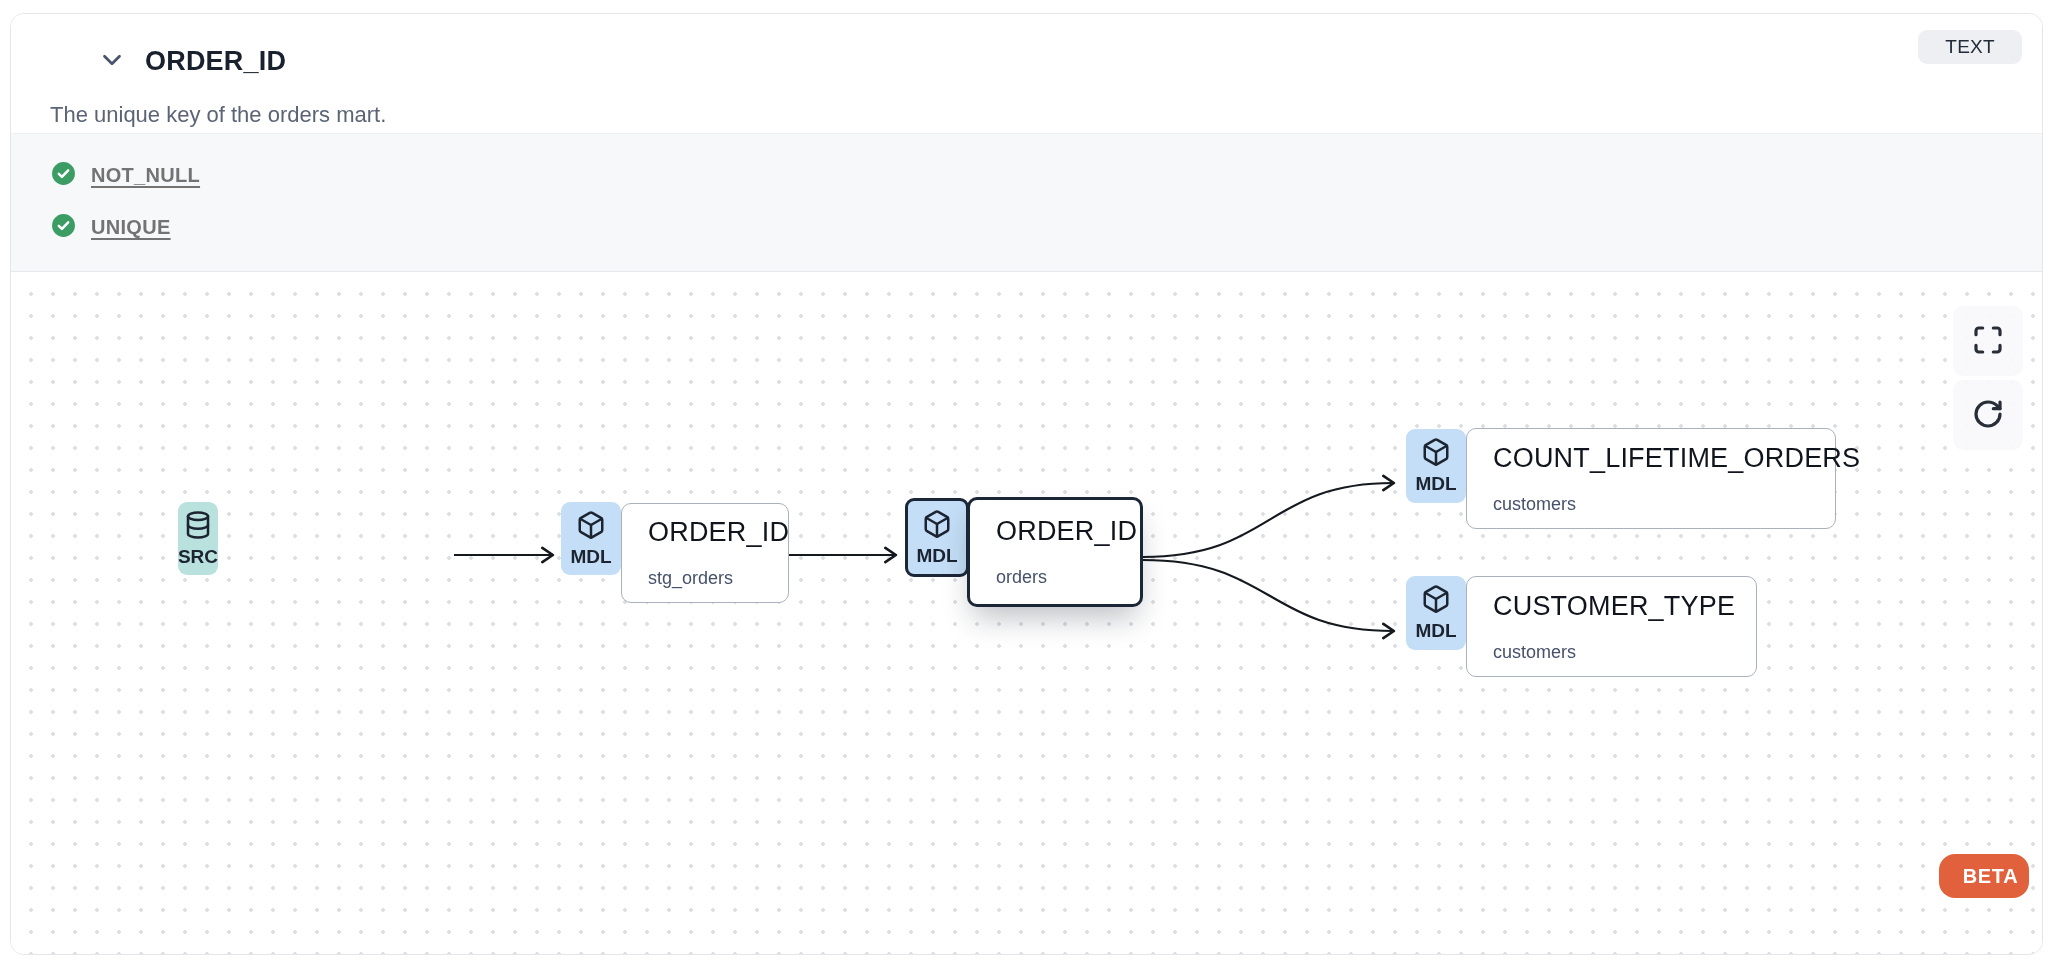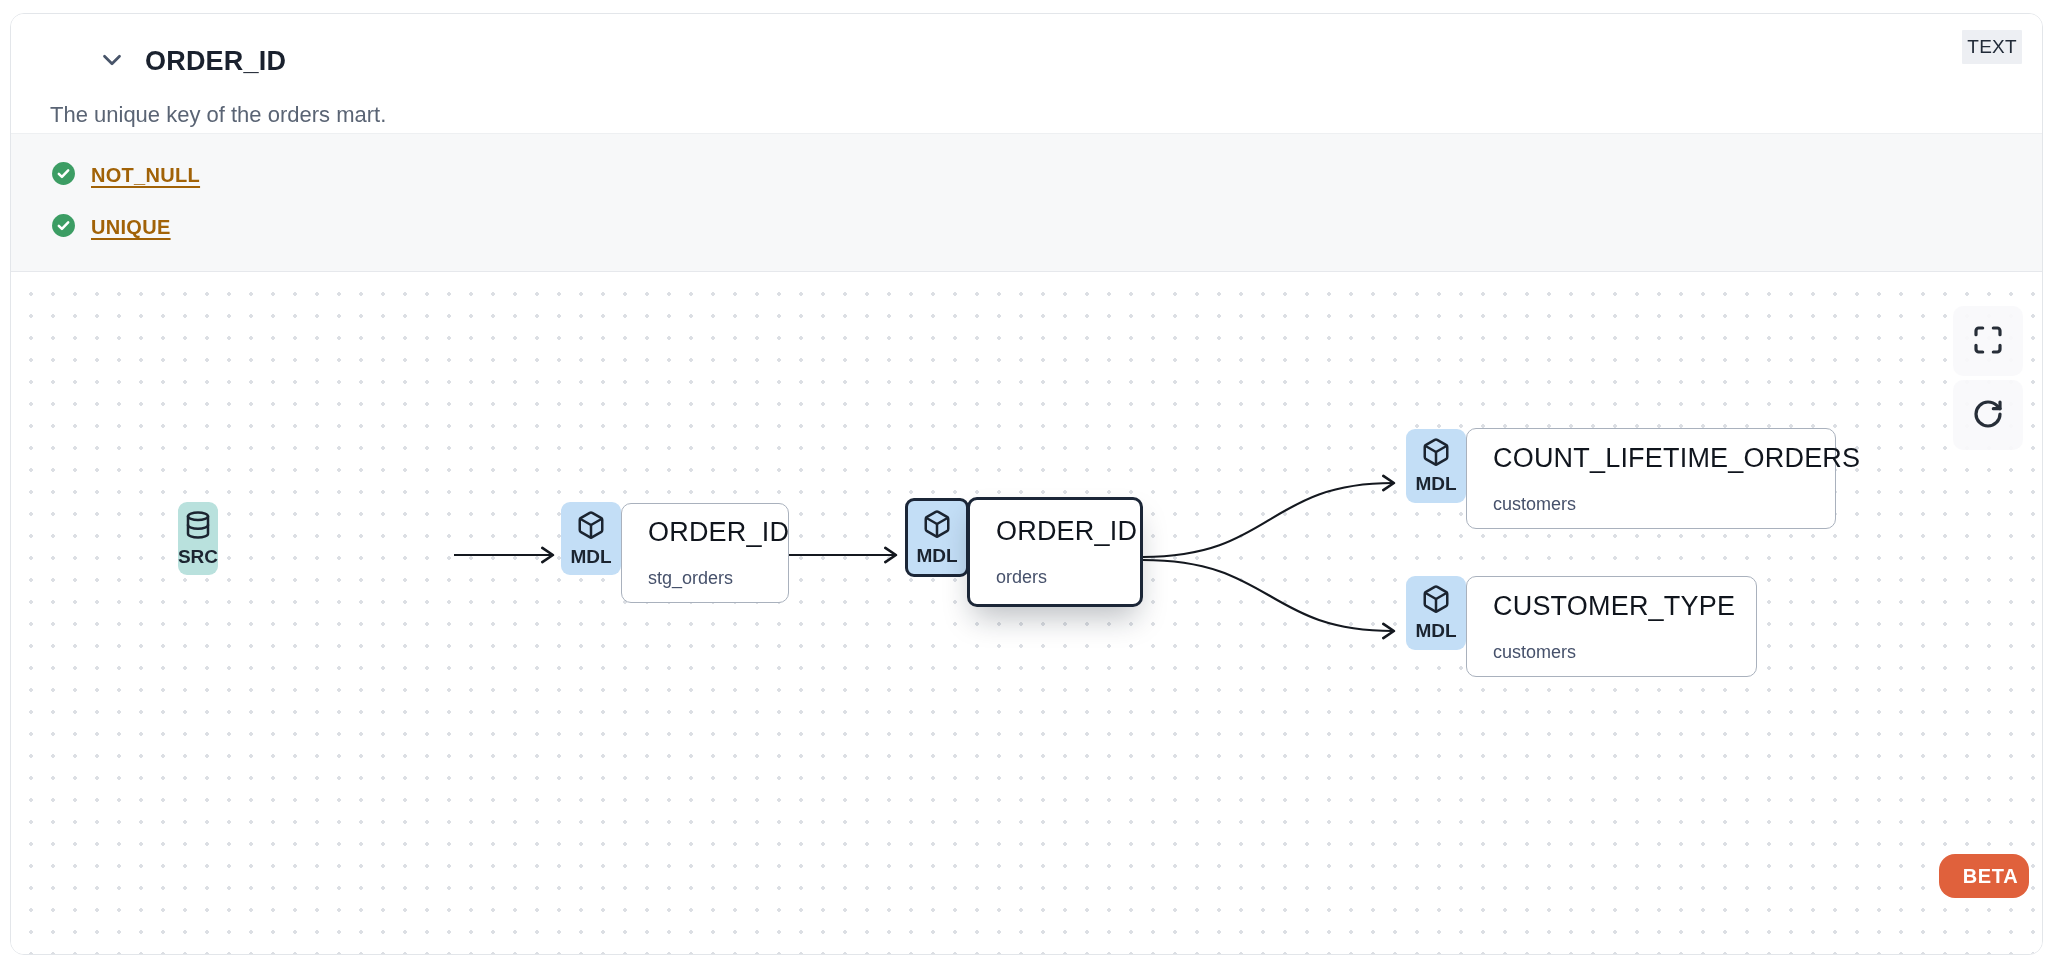--- a/index.html
+++ b/index.html
@@ -18,36 +18,36 @@
     display:flex; align-items:center; justify-content:center; cursor:pointer;
     background:none; border:none;
   }
   .page-title {
     position:absolute; left:134px; top:32px;
     font-size:27px; font-weight:600; color:#1a212e; letter-spacing:.2px;
   }
   .type-badge {
     position:absolute; right:20px; top:16px;
     background:#edeff3; color:#222b38; font-size:19px; font-weight:500;
-    padding:6px 5px; border-radius:1px; letter-spacing:.3px;
+    padding:6px 27px; border-radius:9px; letter-spacing:.3px;
   }
   .description {
     position:absolute; left:39px; top:88px;
     font-size:22px; color:#5a6474;
   }
 
   
   .tests {
     position:relative; height:139px; background:#f7f8f9;
     border-top:1px solid #eef0f2; border-bottom:1px solid #e6e8ec;
     padding:28px 0 0 40px;
   }
   .test-row { display:flex; align-items:center; gap:15px; height:26px; margin-bottom:26px; cursor:pointer; }
   .test-label {
-    font-size:20px; font-weight:600; color:#a16207;
+    font-size:20px; font-weight:600; color:#737373;
     text-decoration:underline; text-underline-offset:4px; letter-spacing:.3px;
   }
 
   
   .canvas {
     position:absolute; left:0; top:260px; width:2031px; height:680px;
     background-color:#ffffff;
     background-image: radial-gradient(circle, #dcdfe4 1.6px, transparent 1.6px);
     background-size: 22px 22px;
     background-position: 9px 9px;

